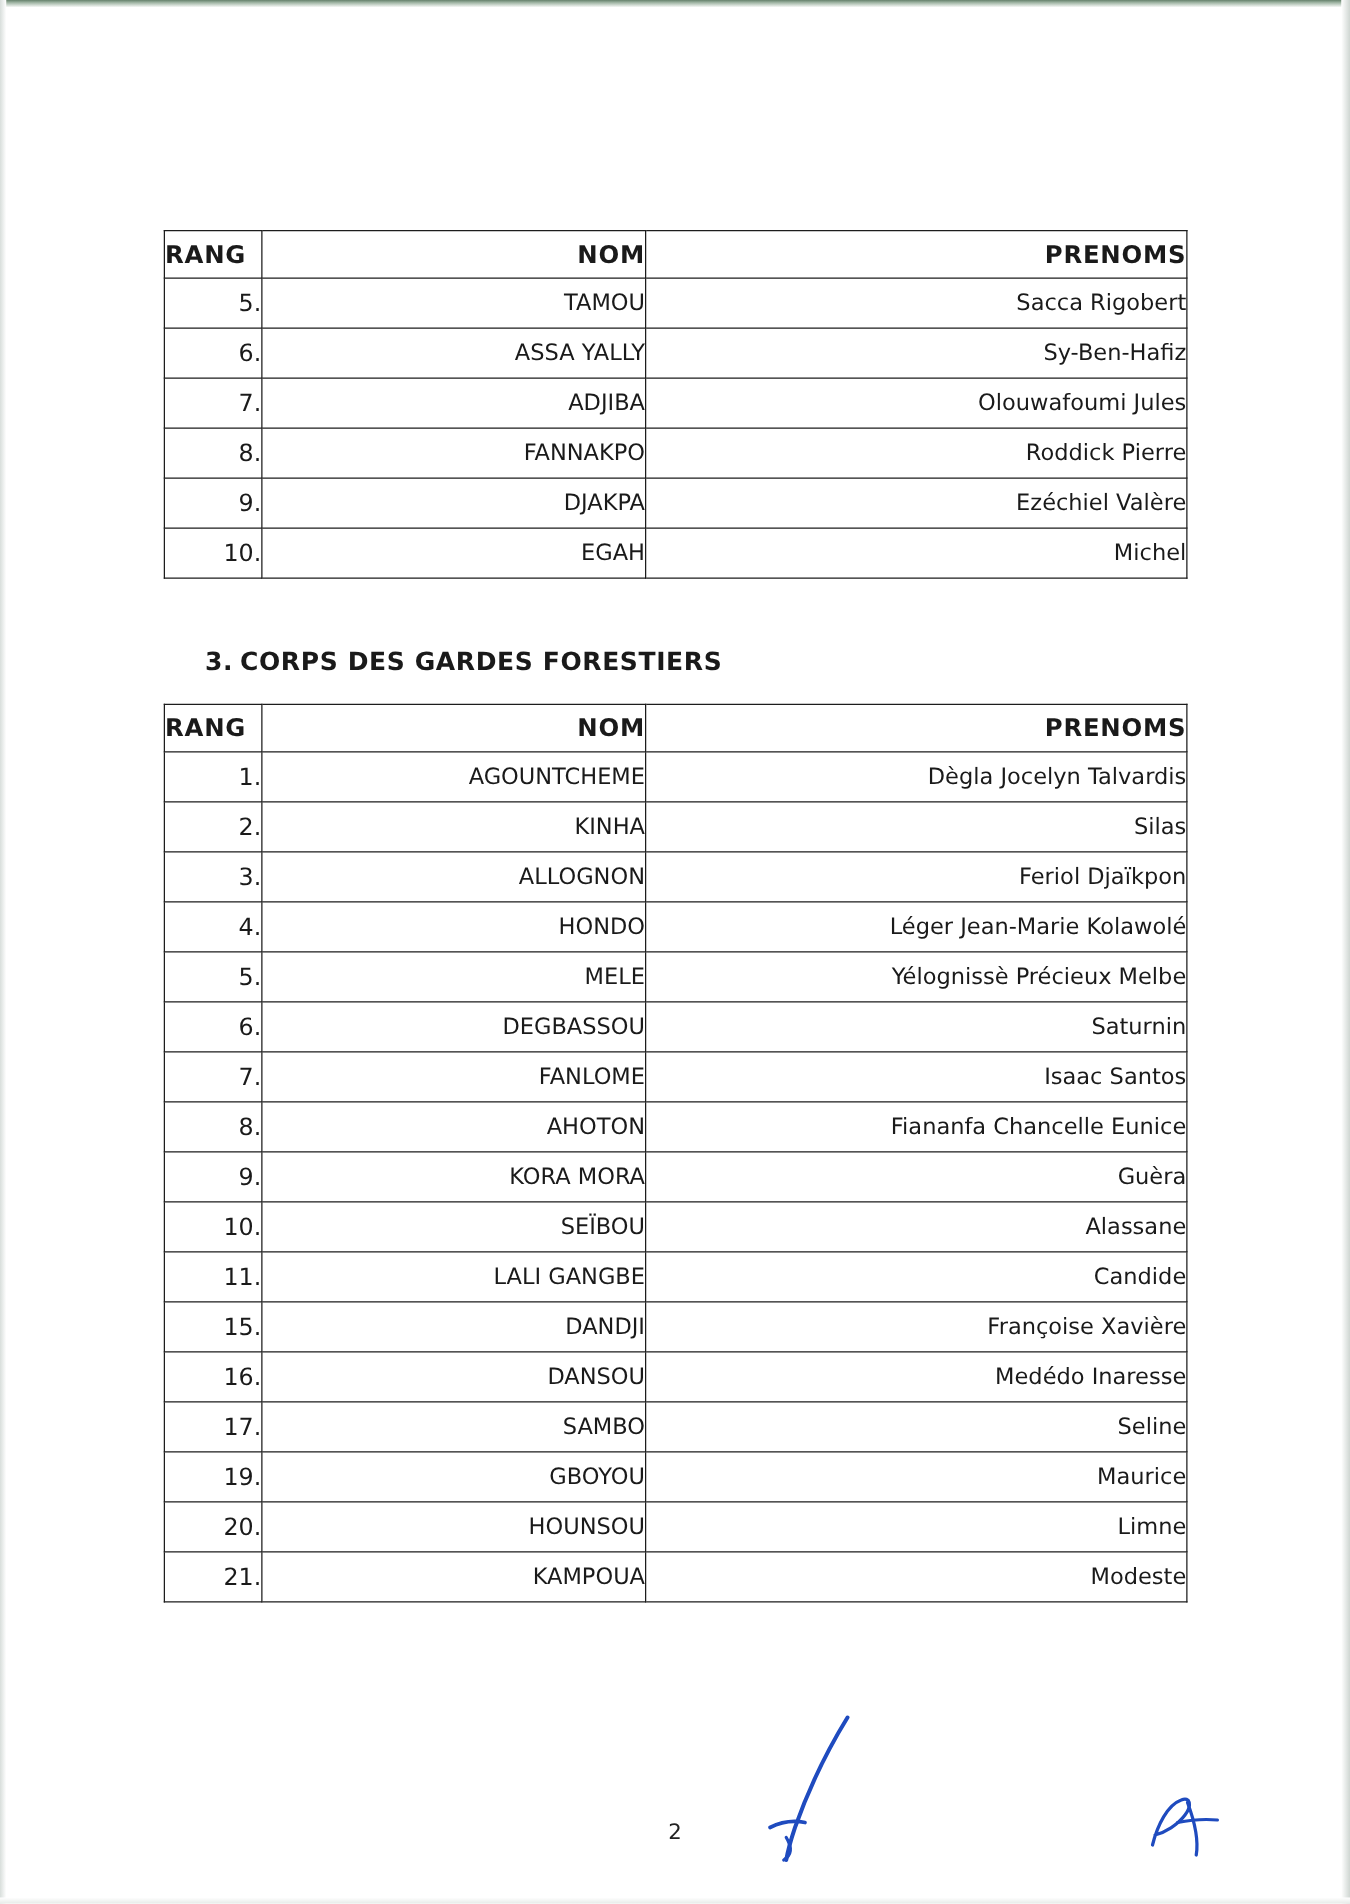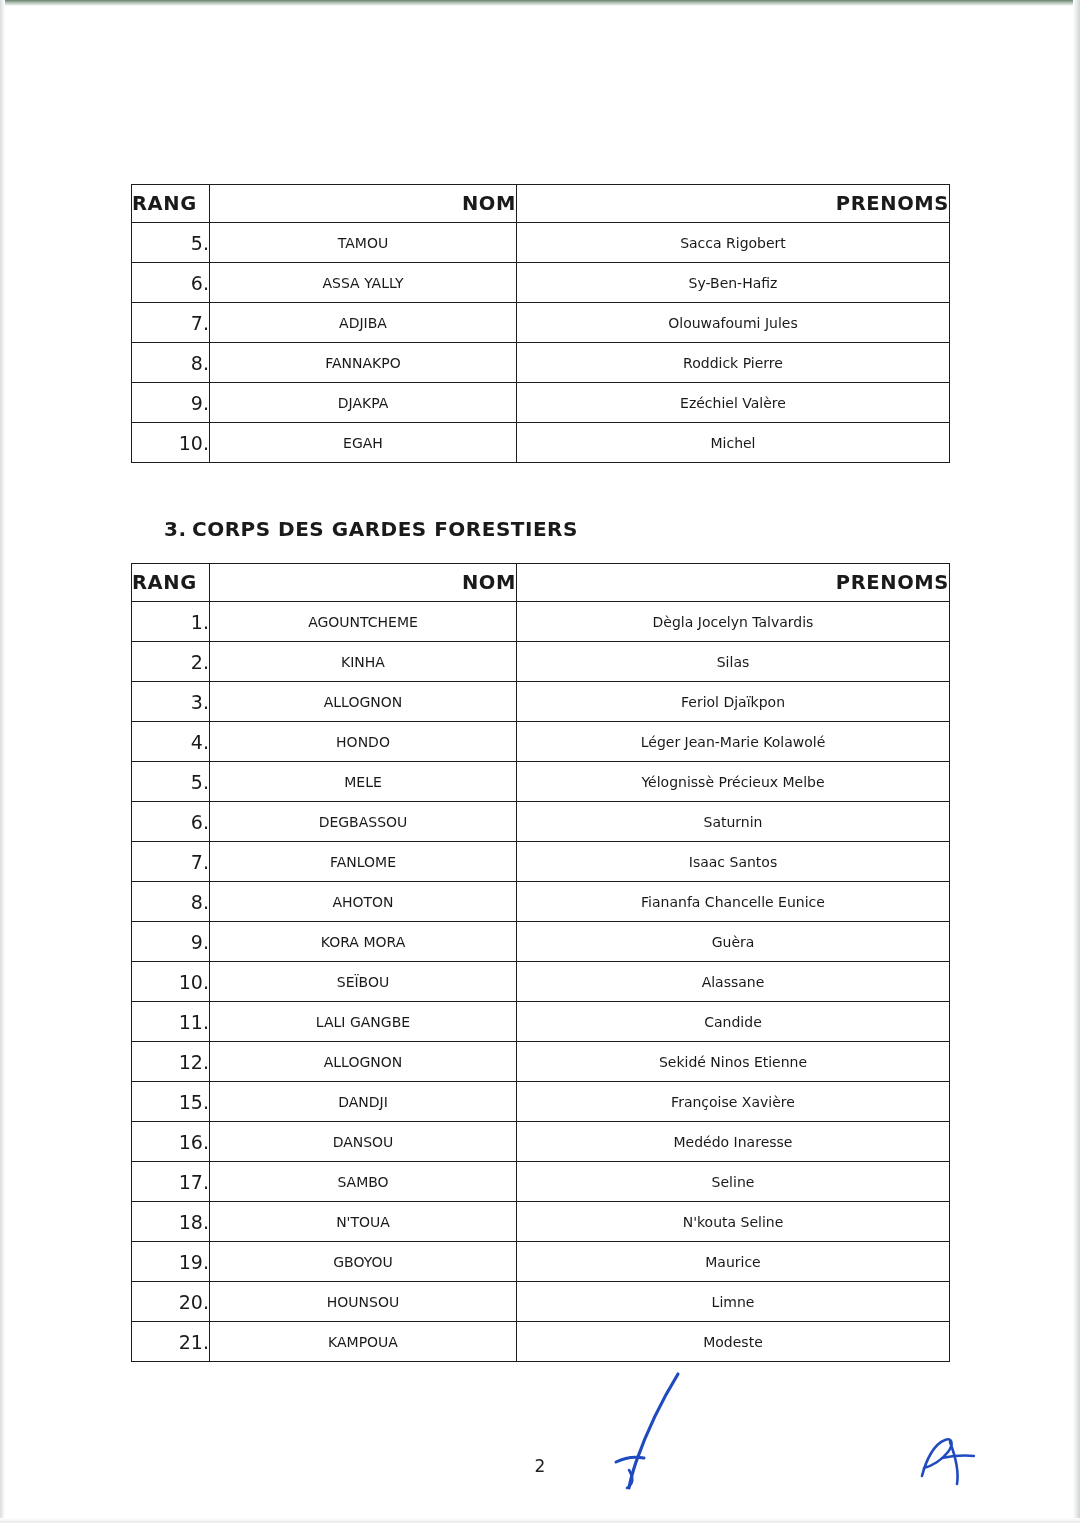--- a/index.html
+++ b/index.html
@@ -78,22 +78,22 @@
   }
   td.c-rang {
     height: 39px;
     font-size: 19px;
     text-align: right;
     padding-right: 11px;
     font-weight: normal;
   }
   td.c-text {
     height: 39px;
-    font-size: 14px;
-    text-align: center;
+    font-size: 18px;
+    text-align: right;
     padding-left: 10px;
     white-space: nowrap;
   }
 
   .table-1-wrap { position: absolute; left: 131px; top: 184px; }
   .section-title {
     position: absolute;
     left: 164px;
     top: 517px;
     font-size: 20px;
@@ -259,43 +259,33 @@
             <td class="c-rang">10.</td>
             <td class="c-text">SEÏBOU</td>
             <td class="c-text">Alassane</td>
           </tr>
           <tr>
             <td class="c-rang">11.</td>
             <td class="c-text">LALI GANGBE</td>
             <td class="c-text">Candide</td>
           </tr>
           <tr>
-            <td class="c-rang">12.</td>
-            <td class="c-text">ALLOGNON</td>
-            <td class="c-text">Sekidé Ninos Etienne</td>
-          </tr>
-          <tr>
             <td class="c-rang">15.</td>
             <td class="c-text">DANDJI</td>
             <td class="c-text">Françoise Xavière</td>
           </tr>
           <tr>
             <td class="c-rang">16.</td>
             <td class="c-text">DANSOU</td>
             <td class="c-text">Medédo Inaresse</td>
           </tr>
           <tr>
             <td class="c-rang">17.</td>
             <td class="c-text">SAMBO</td>
             <td class="c-text">Seline</td>
-          </tr>
-          <tr>
-            <td class="c-rang">18.</td>
-            <td class="c-text">N'TOUA</td>
-            <td class="c-text">N'kouta Seline</td>
           </tr>
           <tr>
             <td class="c-rang">19.</td>
             <td class="c-text">GBOYOU</td>
             <td class="c-text">Maurice</td>
           </tr>
           <tr>
             <td class="c-rang">20.</td>
             <td class="c-text">HOUNSOU</td>
             <td class="c-text">Limne</td>

